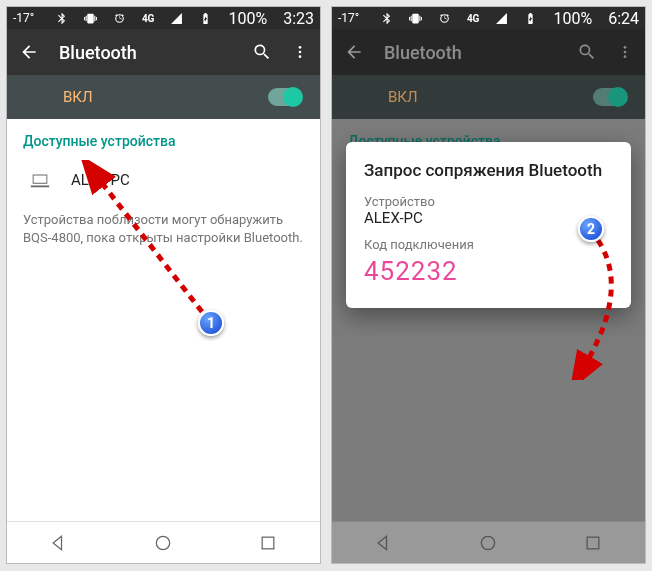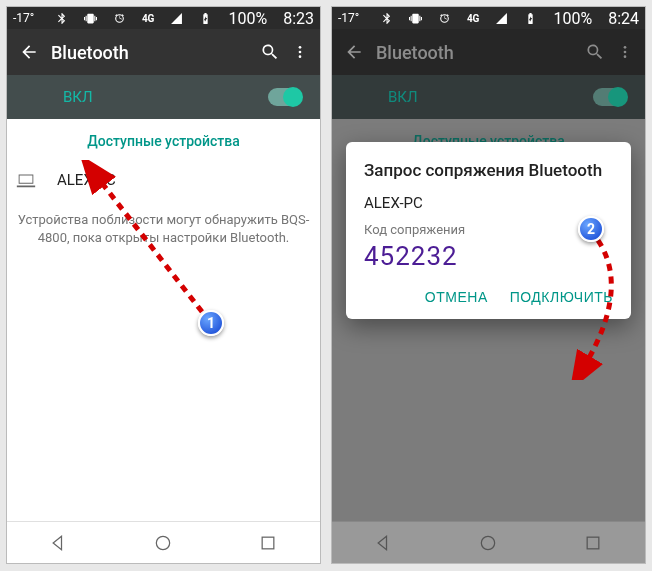--- a/index.html
+++ b/index.html
@@ -37,29 +37,29 @@
   .status-right { display: flex; align-items: center; gap: 16px; }
   .status-right span { font-size: 16px; }
   .small-icon { width: 13px; height: 13px; display: inline-block; }
   .appbar {
     height: 46px;
     background: #333333;
     color: #fff;
     display: flex;
     align-items: center;
     padding: 0 12px;
-    gap: 12px;
+    gap: 20px;
   }
   .appbar-title { font-size: 18px; font-weight: 500; flex: 1; }
   .appbar-icon { width: 20px; height: 20px; fill: #fff; }
   .back-icon { width: 20px; height: 20px; fill: #fff; }
   .toggle-row {
     height: 44px;
     background: #434d4d;
-    color: #14b8a6;
+    color: #fdba74;
     display: flex;
     align-items: center;
     justify-content: space-between;
     padding: 0 18px 0 56px;
   }
   .toggle-row span { font-size: 15px; }
   .toggle {
     width: 34px; height: 18px;
     background: #6fa59b;
     border-radius: 9px;
@@ -69,22 +69,21 @@
     content: '';
     position: absolute;
     right: -1px; top: -1px;
     width: 20px; height: 20px;
     background: #1ec8a5;
     border-radius: 50%;
   }
   .content {
     flex: 1;
     background: #fff;
-    padding: 14px 2px;
-    text-align: center;
+    padding: 14px 16px;
   }
   .section-label {
     color: #009688;
     font-size: 14px;
     font-weight: 500;
     margin-bottom: 14px;
   }
   .device-row {
     display: flex;
     align-items: center;
@@ -113,21 +112,21 @@
     top: 135px;
     left: 14px; right: 14px;
     background: #fff;
     border-radius: 6px;
     box-shadow: 0 8px 24px rgba(0,0,0,0.4);
     padding: 18px 18px 10px 18px;
   }
   .dialog-title { font-size: 17px; color: #222; font-weight: 500; margin-bottom: 14px; }
   .dialog-label { font-size: 13px; color: #777; }
   .dialog-value { font-size: 15px; color: #222; margin-bottom: 10px; }
-  .dialog-code { font-size: 26px; color: #4c1d95; margin: 4px 0 12px 0; letter-spacing: 1px; }
+  .dialog-code { font-size: 26px; color: #ec4899; margin: 4px 0 12px 0; letter-spacing: 1px; }
   .dialog-note { font-size: 12px; color: #888; line-height: 1.35; margin-bottom: 14px; }
   .dialog-actions { display: flex; justify-content: flex-end; gap: 22px; padding: 6px 0 4px 0; }
   .dialog-btn { color: #009688; font-size: 14px; font-weight: 500; letter-spacing: 0.5px; background:none; border:none; cursor:pointer; }
 
   
   .badge {
     position: absolute;
     width: 26px; height: 26px;
     border-radius: 50%;
     background: radial-gradient(circle at 35% 30%, #6aa6ff, #1040d0);
@@ -164,21 +163,21 @@
           <path d="M12 4a8 8 0 100 16 8 8 0 000-16zm0 14a6 6 0 110-12 6 6 0 010 12zM12 7v5l4 2 .7-1.2L13 11V7h-1zM4 6l3-2 1 1.5-3 2L4 6zm13-2l3 2-1 1.5-3-2L17 4z"></path>
         </svg>
       <span style="font-size:10px;font-weight:bold">4G</span>
       <svg class="small-icon" viewBox="0 0 24 24" fill="#fff">
           <path d="M2 22h20V2L2 22z"></path>
         </svg>
       <svg class="small-icon" viewBox="0 0 24 24" fill="#fff">
           <path d="M15 4h-1V2h-4v2H9c-1 0-1 1-1 1v16s0 1 1 1h6c1 0 1-1 1-1V5s0-1-1-1zm-4 14v-3H9l4-7v3h2l-4 7z"></path>
         </svg>
       <span>100%</span>
-      <span>8:23</span>
+      <span>3:23</span>
     </div>
   </div>
   <div class="appbar">
     <svg class="back-icon" viewBox="0 0 24 24">
         <path d="M20 11H7.8l5.6-5.6L12 4l-8 8 8 8 1.4-1.4L7.8 13H20v-2z" fill="#fff"></path>
       </svg>
     <span class="appbar-title">Bluetooth</span>
     <svg class="appbar-icon" viewBox="0 0 24 24">
         <path d="M15.5 14h-.8l-.3-.3a6.5 6.5 0 10-.7.7l.3.3v.8l5 5 1.5-1.5-5-5zM9.5 14a4.5 4.5 0 110-9 4.5 4.5 0 010 9z"></path>
       </svg>
@@ -231,21 +230,21 @@
           <path d="M12 4a8 8 0 100 16 8 8 0 000-16zm0 14a6 6 0 110-12 6 6 0 010 12zM12 7v5l4 2 .7-1.2L13 11V7h-1zM4 6l3-2 1 1.5-3 2L4 6zm13-2l3 2-1 1.5-3-2L17 4z"></path>
         </svg>
       <span style="font-size:10px;font-weight:bold">4G</span>
       <svg class="small-icon" viewBox="0 0 24 24" fill="#fff">
           <path d="M2 22h20V2L2 22z"></path>
         </svg>
       <svg class="small-icon" viewBox="0 0 24 24" fill="#fff">
           <path d="M15 4h-1V2h-4v2H9c-1 0-1 1-1 1v16s0 1 1 1h6c1 0 1-1 1-1V5s0-1-1-1zm-4 14v-3H9l4-7v3h2l-4 7z"></path>
         </svg>
       <span>100%</span>
-      <span>8:24</span>
+      <span>6:24</span>
     </div>
   </div>
   <div class="appbar" style="filter:brightness(0.75)">
     <svg class="back-icon" viewBox="0 0 24 24">
         <path d="M20 11H7.8l5.6-5.6L12 4l-8 8 8 8 1.4-1.4L7.8 13H20v-2z" fill="#ccc"></path>
       </svg>
     <span class="appbar-title" style="color:#bbb">Bluetooth</span>
     <svg class="appbar-icon" style="fill:#bbb" viewBox="0 0 24 24">
         <path d="M15.5 14h-.8l-.3-.3a6.5 6.5 0 10-.7.7l.3.3v.8l5 5 1.5-1.5-5-5zM9.5 14a4.5 4.5 0 110-9 4.5 4.5 0 010 9z"></path>
       </svg>
@@ -269,27 +268,24 @@
     <svg class="nav-icon" viewBox="0 0 24 24" fill="none" stroke="#555" stroke-width="1.5">
         <circle cx="12" cy="12" r="8"></circle>
       </svg>
     <svg class="nav-icon" viewBox="0 0 24 24" fill="none" stroke="#555" stroke-width="1.5">
         <rect x="5" y="5" width="14" height="14"></rect>
       </svg>
   </div>
 
   <div class="dialog">
     <div class="dialog-title">Запрос сопряжения Bluetooth</div>
+    <div class="dialog-label">Устройство</div>
     <div class="dialog-value">ALEX-PC</div>
-    <div class="dialog-label">Код сопряжения</div>
+    <div class="dialog-label">Код подключения</div>
     <div class="dialog-code">452232</div>
-    <div class="dialog-actions">
-      <button class="dialog-btn">ОТМЕНА</button>
-      <button class="dialog-btn">ПОДКЛЮЧИТЬ</button>
-    </div>
   </div>
 </div>
 
 <svg class="arrow" style="left:80px;top:160px;width:160px;height:180px" viewBox="0 0 160 180">
   <defs>
       <marker id="ah1" markerWidth="10" markerHeight="10" refX="2" refY="3" orient="auto">
         <path d="M0,0 L0,6 L8,3 z" fill="#d40000"></path>
       </marker>
     </defs>
   <path d="M130 162 L18 18" stroke="#d40000" stroke-width="5" stroke-dasharray="7,6" marker-end="url(#ah1)" fill="none"></path>

